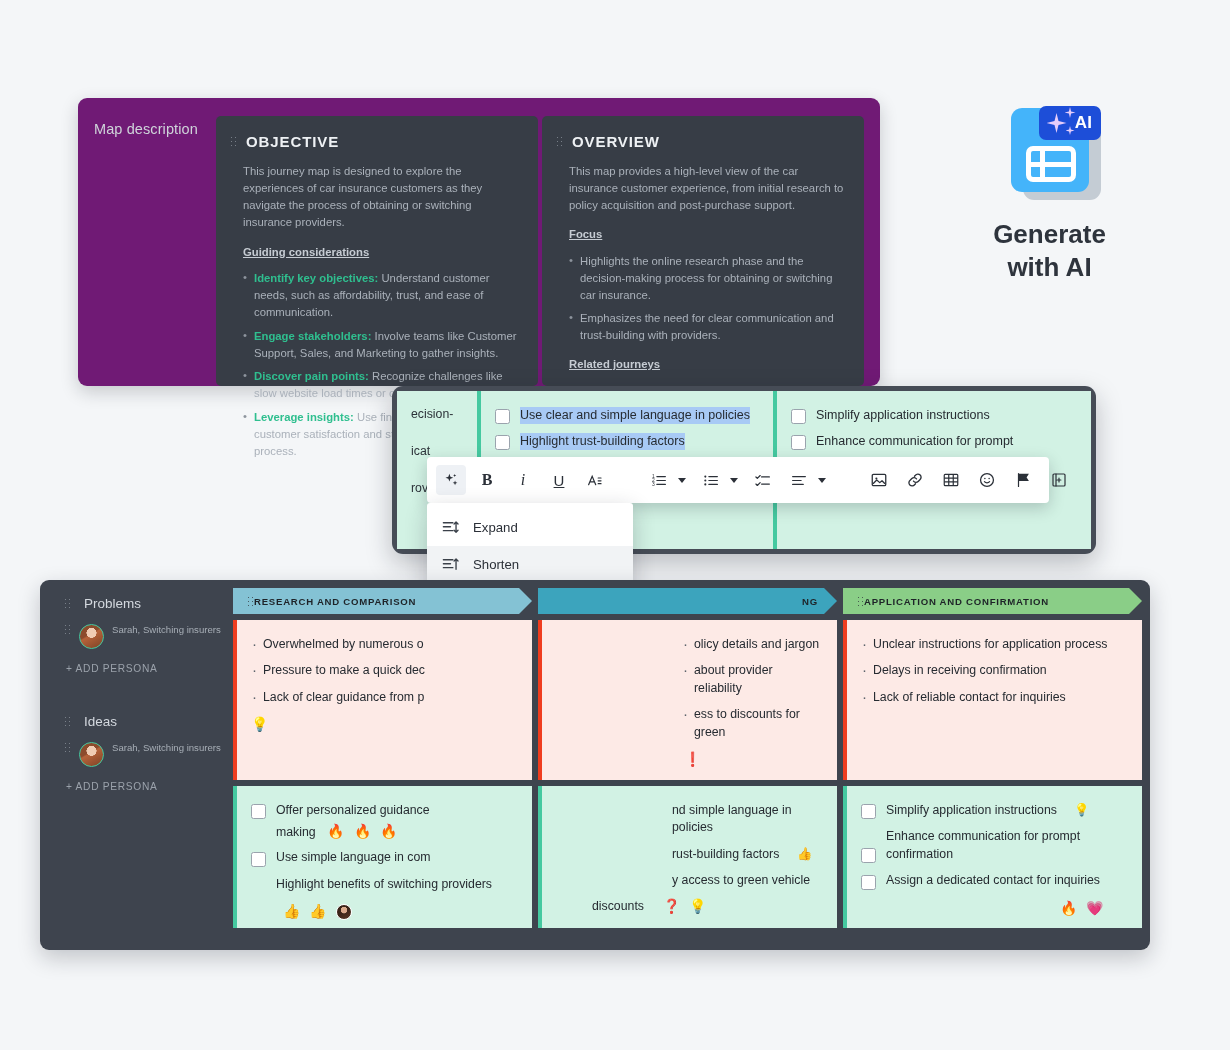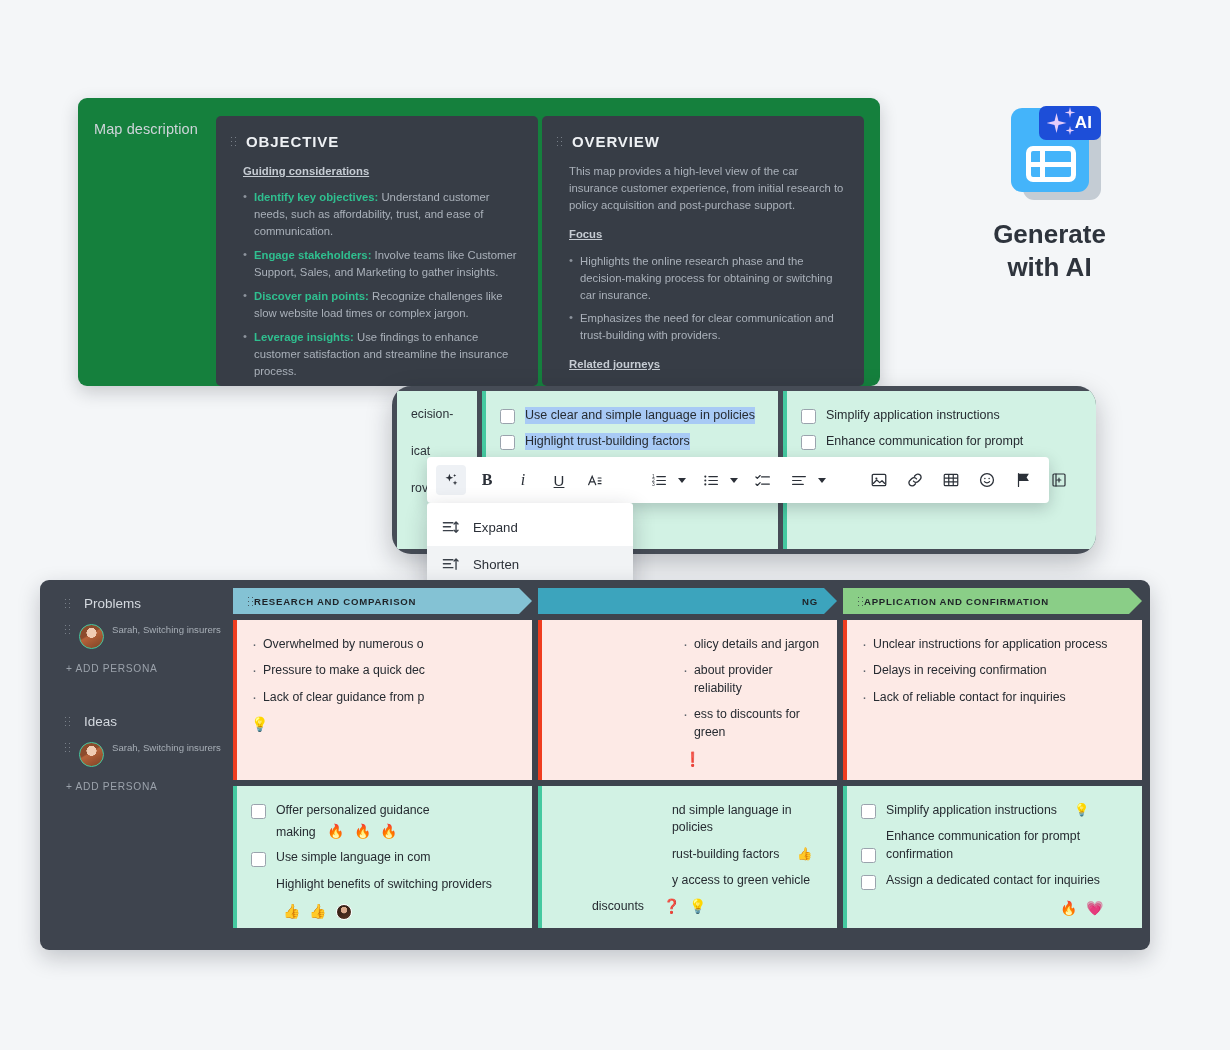--- a/index.html
+++ b/index.html
@@ -23,21 +23,21 @@
       radial-gradient(circle, currentColor 42%, transparent 45%);
     background-size: 3px 3px;
     background-repeat: no-repeat;
     background-position: 0 0, 4px 0, 0 4px, 4px 4px, 0 8px, 4px 8px;
     opacity: .75;
   }
 
   
   #desc-panel {
     position: absolute; left: 78px; top: 98px; width: 802px; height: 288px;
-    background: #15803d; border-radius: 9px;
+    background: #701a75; border-radius: 9px;
     box-shadow: 0 6px 18px rgba(20,25,35,.20);
     display: flex; padding: 0;
   }
   #desc-label {
     width: 138px; flex: 0 0 138px; color: #cfd4da; font-size: 14.5px;
     padding: 23px 0 0 16px; letter-spacing: .1px;
   }
   .desc-card {
     background: #373d46; border-radius: 5px; padding: 17px 20px 14px 14px;
     margin-top: 18px; color: #b9c0c8;
@@ -106,23 +106,23 @@
     left: 27px; top: 20px; width: 9px; height: 9px;
     clip-path: polygon(50% 0,60% 40%,100% 50%,60% 60%,50% 100%,40% 60%,0 50%,40% 40%);
   }
   #ai-promo-text {
     margin-top: 18px; font-size: 26px; font-weight: 700; color: #2e343d; line-height: 1.25;
   }
 
   
   #float-panel {
     position: absolute; left: 392px; top: 386px; width: 704px; height: 168px;
-    background: #464c56; border-radius: 19px; padding: 5px;
+    background: #464c56; border-radius: 11px; padding: 5px;
     box-shadow: 0 10px 26px rgba(20,25,35,.26);
-    display: flex; gap: 5px; overflow: hidden;
+    display: flex; overflow: hidden;
   }
   .float-cell {
     background: #d2f2e4; border-left: 4px solid #45c9a0; position: relative;
     padding: 16px 14px 10px 14px; font-size: 12.3px; color: #2c3239;
   }
   #float-cell-a { width: 80px; flex: 0 0 80px; border-left: none; background: #d2f2e4; }
   #float-cell-b { width: 296px; flex: 0 0 296px; }
   #float-cell-c { width: 318px; flex: 0 0 318px; }
   .fc-line { margin-bottom: 23px; color: #2c3239; font-size: 12.3px; }
   .chk-row { display: flex; align-items: flex-end; gap: 10px; margin-bottom: 9px; }
@@ -237,20 +237,21 @@
 
   <div id="desc-panel">
     <div id="desc-label">Map description</div>
 
     <div class="desc-card" id="card-objective">
       <div class="desc-head">
         <span class="drag-dots"></span>
         <span>OBJECTIVE</span>
       </div>
       <div class="desc-body">
+        <p>This journey map is designed to explore the experiences of car insurance customers as they navigate the process of obtaining or switching insurance providers.</p>
         <div class="desc-sub">Guiding considerations</div>
         <ul>
           <li>
             <span class="lead">Identify key objectives:</span><span> Understand customer needs, such as affordability, trust, and ease of communication.</span>
           </li>
           <li>
             <span class="lead">Engage stakeholders:</span><span> Involve teams like Customer Support, Sales, and Marketing to gather insights.</span>
           </li>
           <li>
             <span class="lead">Discover pain points:</span><span> Recognize challenges like slow website load times or complex jargon.</span>

